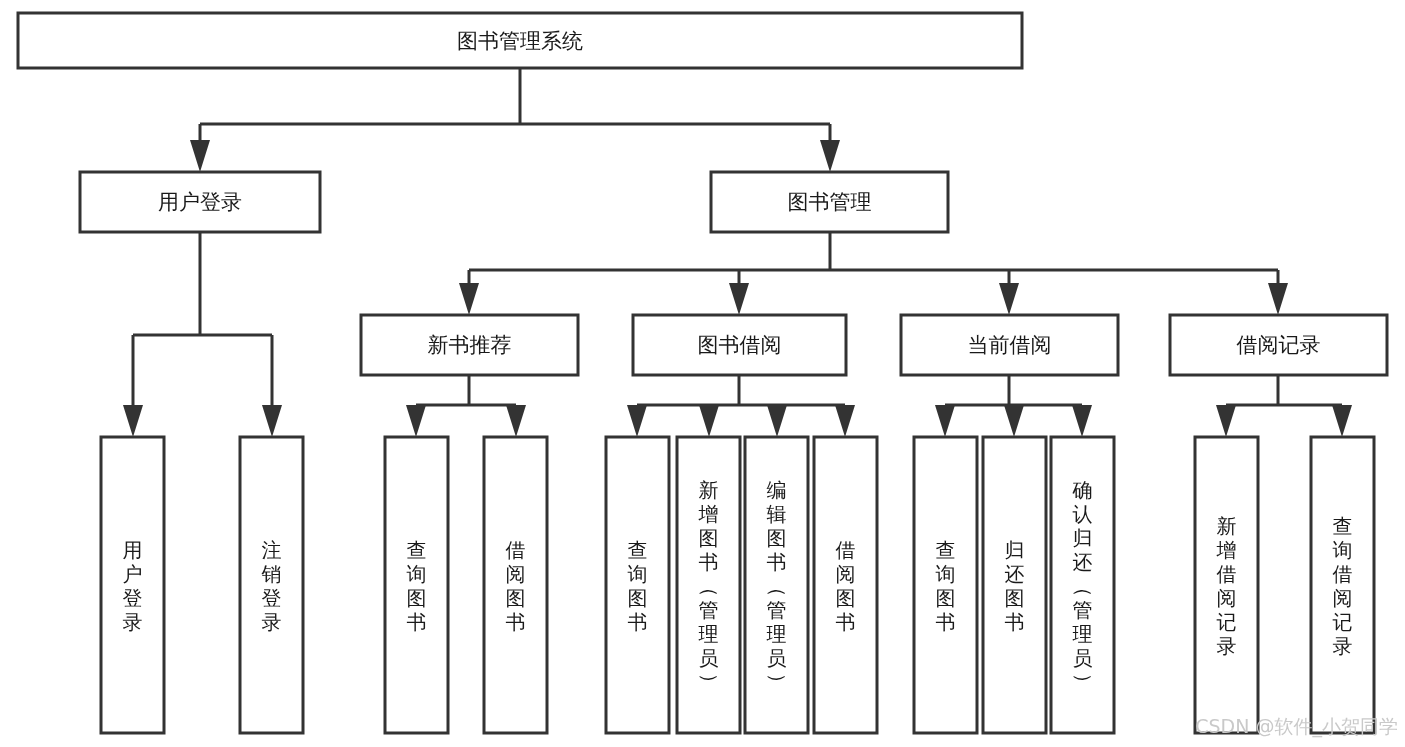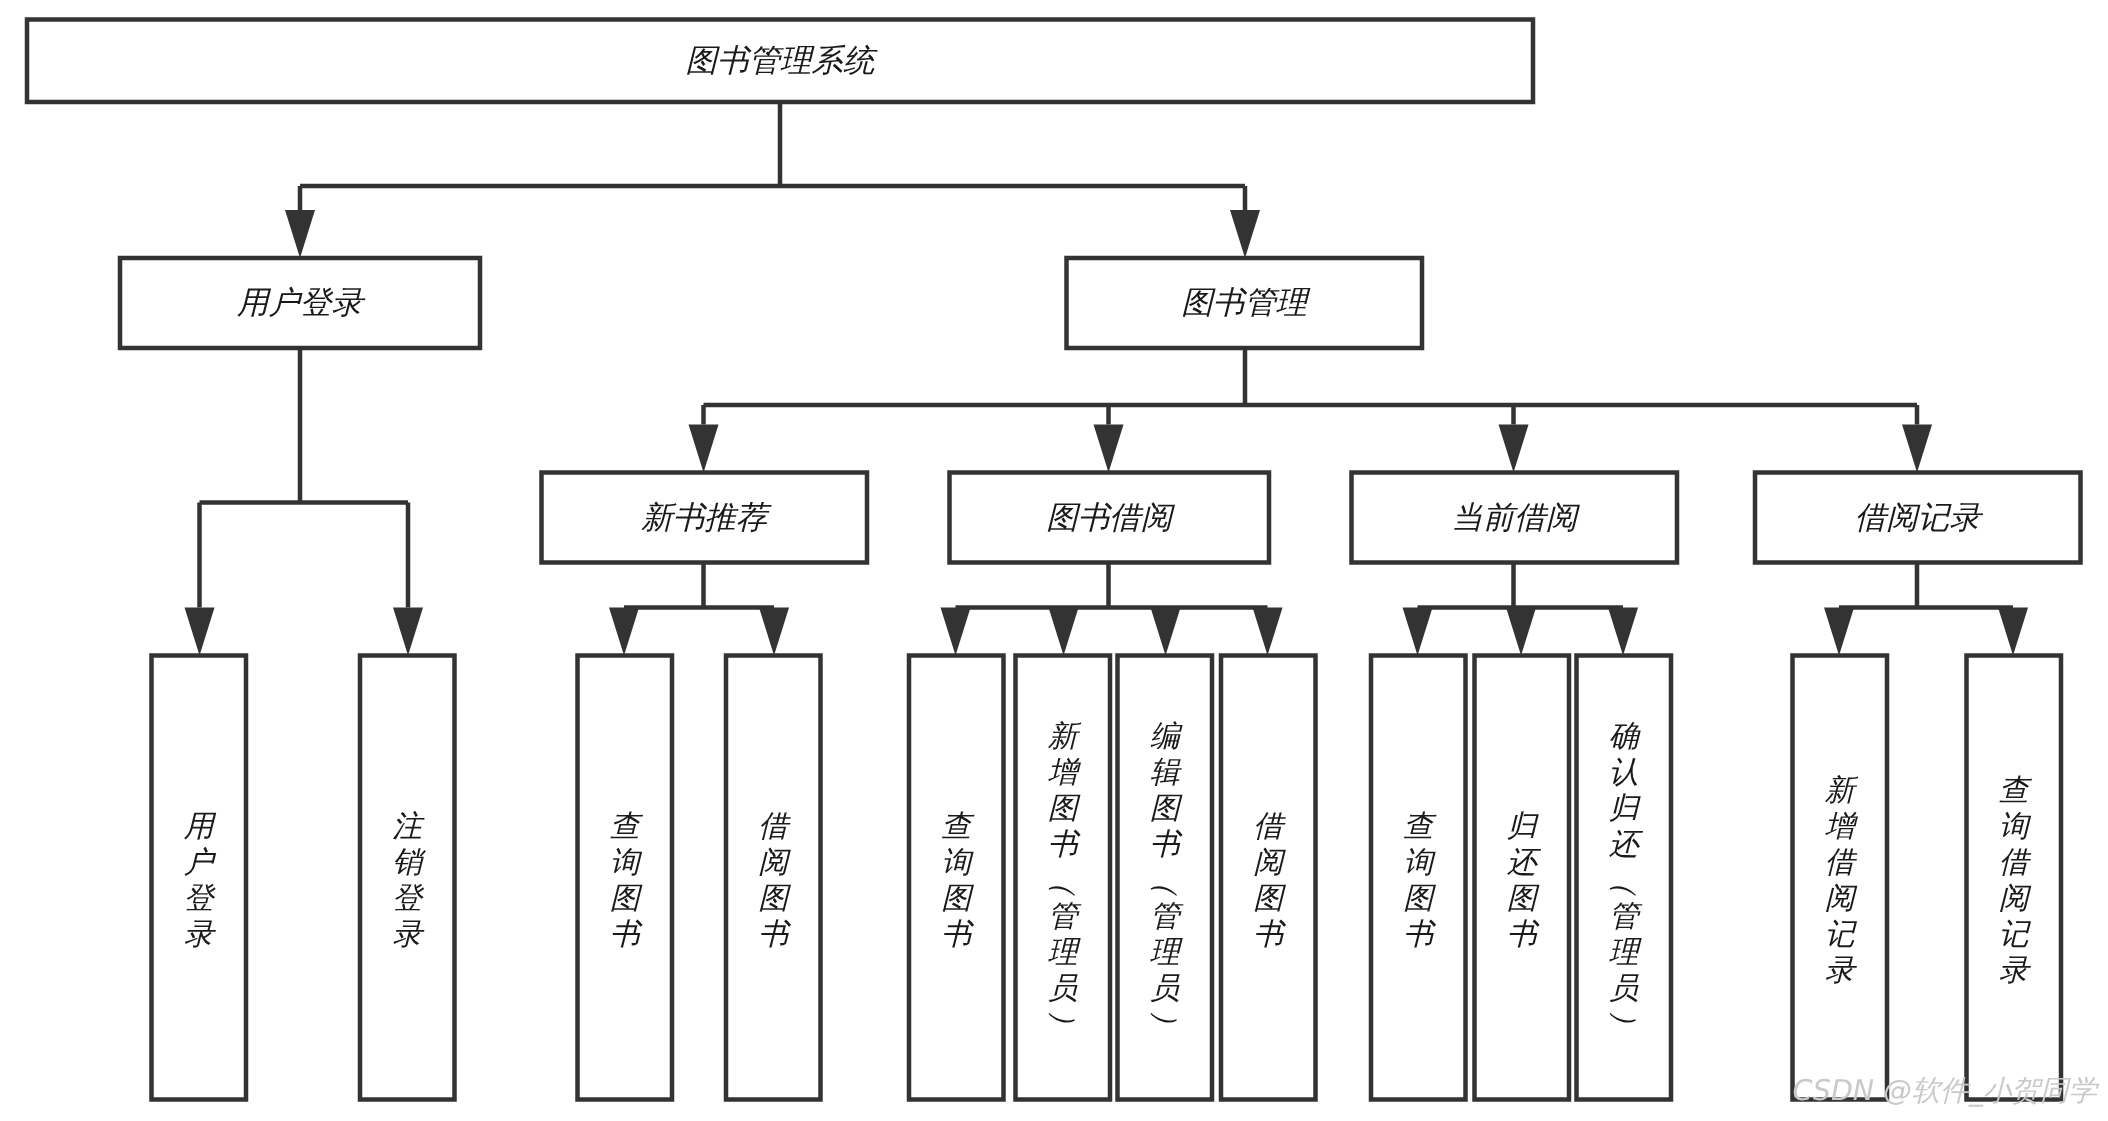--- a/index.html
+++ b/index.html
@@ -13,21 +13,20 @@
     font-family: "DejaVu Sans", "Liberation Sans", sans-serif;
     overflow: hidden;
     position: relative;
   }
   #diagram-root {
     position: absolute;
     left: 0;
     top: 0;
     width: 1405px;
     height: 747px;
-    font-style: italic;
   }
   svg.flow {
     display: block;
     width: 1405px;
     height: 747px;
   }
   .node-rect {
     fill: #ffffff;
     stroke: #333333;
     stroke-width: 3;

